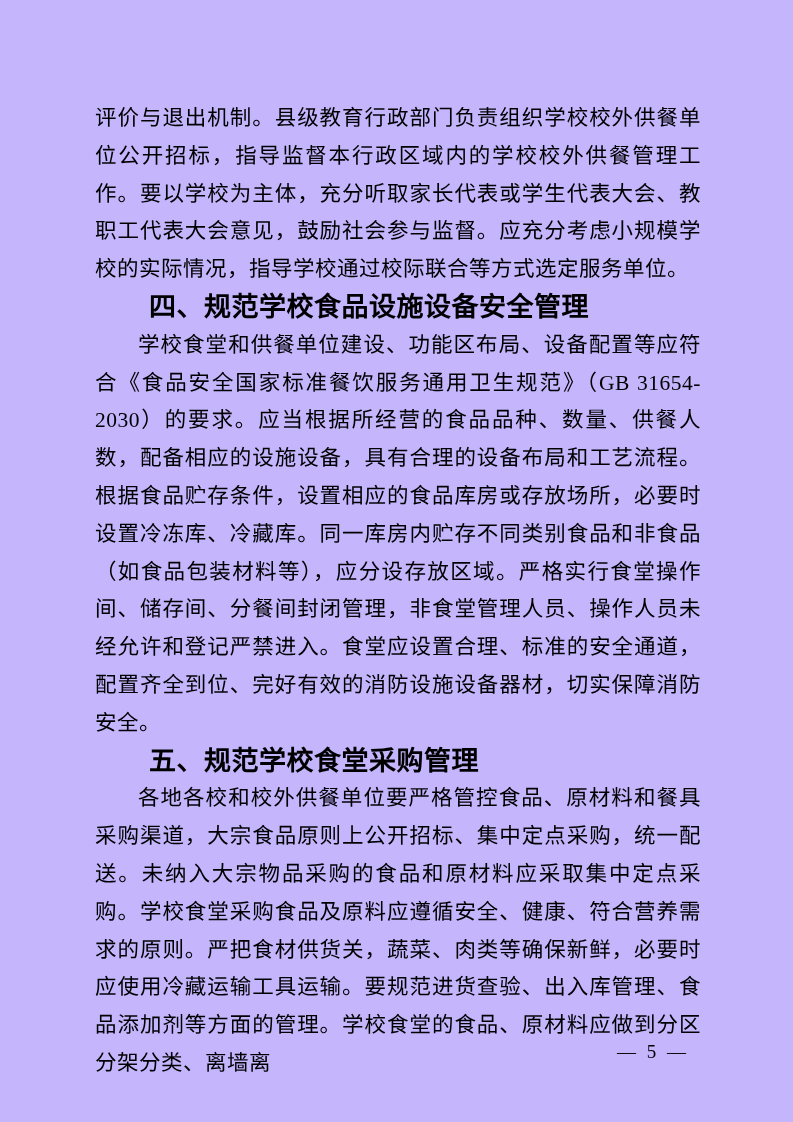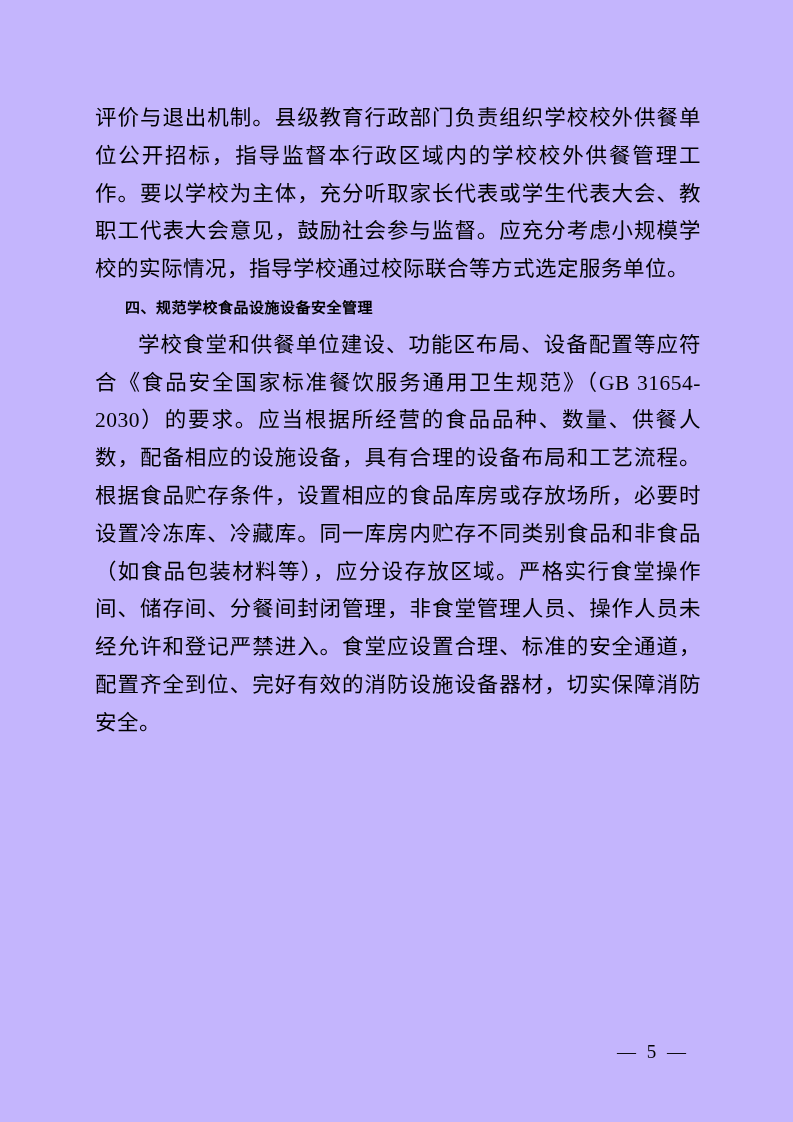--- a/index.html
+++ b/index.html
@@ -29,21 +29,21 @@
   }
   .para {
     margin: 0;
     text-indent: 2em;
   }
   .para.continuation {
     text-indent: 0;
   }
   .heading {
     margin: 0;
-    font-size: 15px;
+    font-size: 27px;
     line-height: 37.8px;
     font-weight: bold;
     text-indent: 2em;
     text-align: left;
     font-family: "Liberation Sans", "DejaVu Sans", sans-serif;
   }
   .page-number {
     position: absolute;
     top: 1040px;
     right: 104px;
@@ -55,15 +55,17 @@
   }
 </style>
 </head>
 <body>
 
 <div class="page">
   <main class="content">
     <p class="para continuation">评价与退出机制。县级教育行政部门负责组织学校校外供餐单位公开招标，指导监督本行政区域内的学校校外供餐管理工作。要以学校为主体，充分听取家长代表或学生代表大会、教职工代表大会意见，鼓励社会参与监督。应充分考虑小规模学校的实际情况，指导学校通过校际联合等方式选定服务单位。</p>
     <h2 class="heading">四、规范学校食品设施设备安全管理</h2>
     <p class="para">学校食堂和供餐单位建设、功能区布局、设备配置等应符合《食品安全国家标准餐饮服务通用卫生规范》（GB 31654-2030）的要求。应当根据所经营的食品品种、数量、供餐人数，配备相应的设施设备，具有合理的设备布局和工艺流程。根据食品贮存条件，设置相应的食品库房或存放场所，必要时设置冷冻库、冷藏库。同一库房内贮存不同类别食品和非食品（如食品包装材料等），应分设存放区域。严格实行食堂操作间、储存间、分餐间封闭管理，非食堂管理人员、操作人员未经允许和登记严禁进入。食堂应设置合理、标准的安全通道，配置齐全到位、完好有效的消防设施设备器材，切实保障消防安全。</p>
+    <h2 class="heading">五、规范学校食堂采购管理</h2>
+    <p class="para">各地各校和校外供餐单位要严格管控食品、原材料和餐具采购渠道，大宗食品原则上公开招标、集中定点采购，统一配送。未纳入大宗物品采购的食品和原材料应采取集中定点采购。学校食堂采购食品及原料应遵循安全、健康、符合营养需求的原则。严把食材供货关，蔬菜、肉类等确保新鲜，必要时应使用冷藏运输工具运输。要规范进货查验、出入库管理、食品添加剂等方面的管理。学校食堂的食品、原材料应做到分区分架分类、离墙离</p>
   </main>
   <div class="page-number">— 5 —</div>
 </div>
 
 </body></html>

